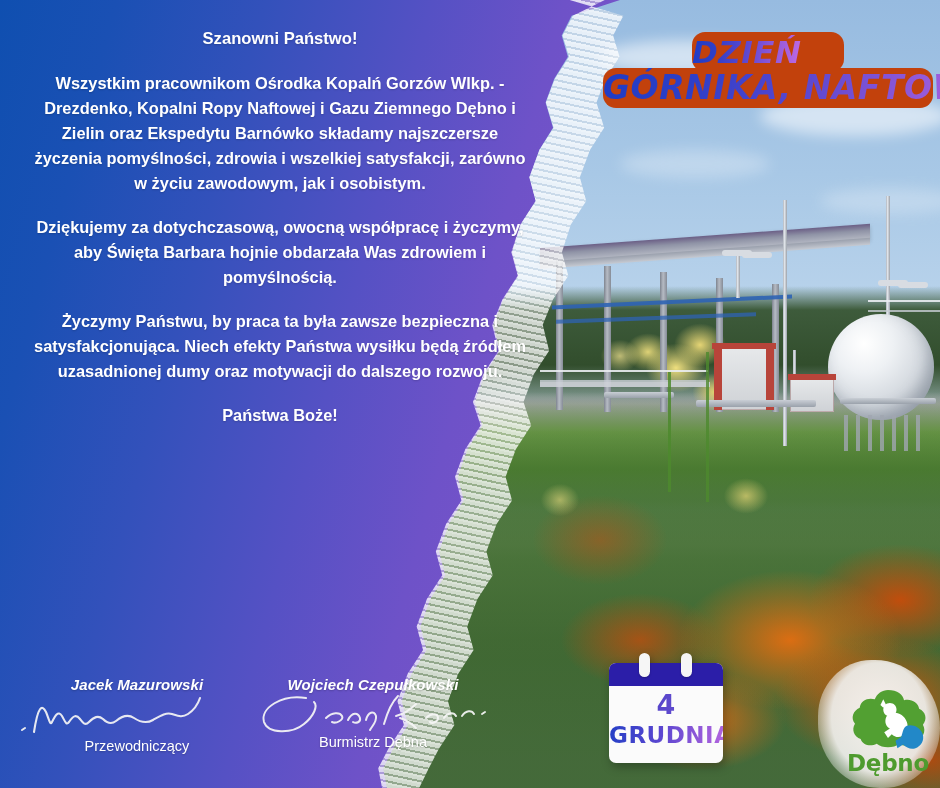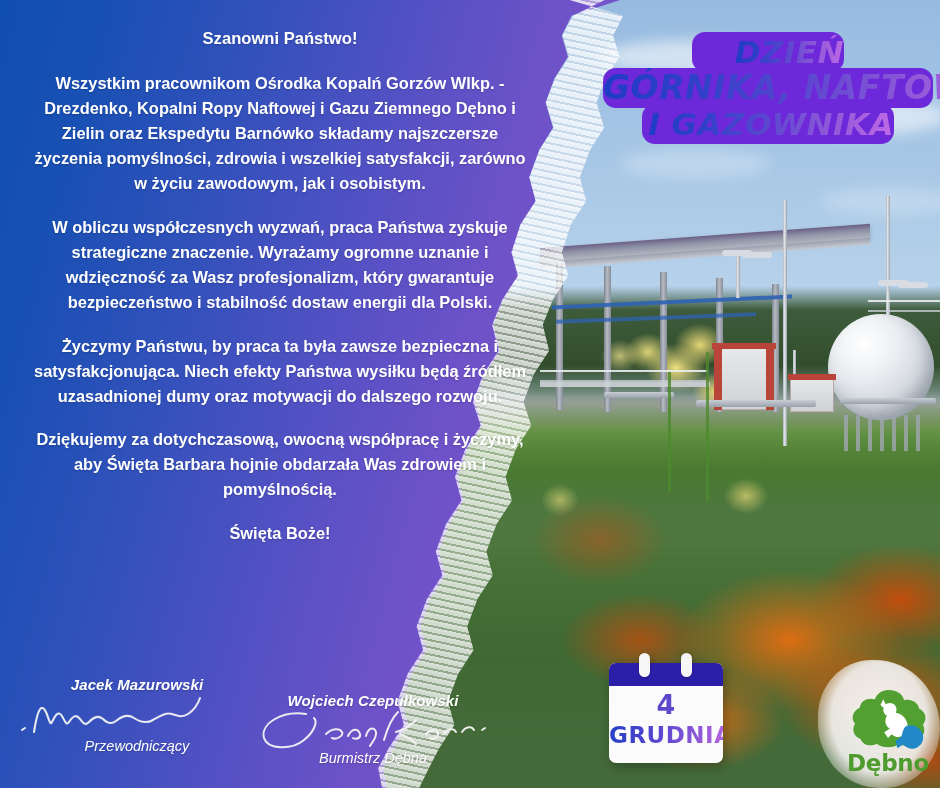--- a/index.html
+++ b/index.html
@@ -160,32 +160,32 @@
     text-shadow:0 1px 2px rgba(0,0,0,.18);
   }
   .letter .greet { display:block; margin-bottom:20px; font-size:16.6px; }
   .letter p { margin:0 0 19px 0; }
   .letter p:last-of-type { margin-bottom:0; }
 
   
   .sigs { position:absolute; left:0; top:672px; width:530px; height:116px; color:#fff; }
   .sig { position:absolute; text-align:center; }
   .sig.left { left:12px; top:4px; width:250px; }
-  .sig.right { left:248px; top:20px; width:250px; }
+  .sig.right { left:248px; top:4px; width:250px; }
   .sig-name { font-weight:bold; font-style:italic; font-size:15px; letter-spacing:.1px;
               text-shadow:0 1px 2px rgba(0,0,0,.22); }
-  .sig-role { font-style:italic; font-size:14.5px; line-height:1.3; text-shadow:0 1px 2px rgba(0,0,0,.22); }
+  .sig-role { font-size:14.5px; line-height:1.3; text-shadow:0 1px 2px rgba(0,0,0,.22); }
   .sig-ink { position:absolute; left:0; top:0; width:100%; height:46px; pointer-events:none; }
 
   
   .badge { position:absolute; left:596px; top:32px; width:344px; height:112px; }
   .badge-line {
     position:relative; margin:0 auto;
-    background:#6d28d9; border-radius:13px;
-    display:block; text-align:right; white-space:nowrap;
+    background:#c2410c; border-radius:13px;
+    display:block; text-align:left; white-space:nowrap;
   }
   .badge-l1 { width:152px; height:40px; line-height:40px; }
   .badge-l2 { width:330px; height:40px; line-height:40px; margin-top:-4px; }
   .badge-l3 { width:252px; height:40px; line-height:40px; margin-top:-4px; }
   .gtext {
     font-family:"DejaVu Sans", sans-serif;
     font-weight:bold; font-style:italic;
     letter-spacing:.5px;
     background:linear-gradient(95deg,#1f3cc4 0%, #2f3fc8 22%, #5a47cf 48%, #8c57d8 72%, #c06ae4 100%);
     -webkit-background-clip:text; background-clip:text;
@@ -279,24 +279,23 @@
     <div class="ind" style="left:668px;top:372px;width:3px;height:120px;background:#4e8a2e;opacity:.85;"></div>
     <div class="ind" style="left:706px;top:352px;width:3px;height:150px;background:#4e8a2e;opacity:.8;"></div>
   </div>
 
   <div class="leftcard"></div>
   <div class="tornedge"></div>
 
   <div class="letter">
     <span class="greet">Szanowni Państwo!</span>
     <p>Wszystkim pracownikom Ośrodka Kopalń Gorzów Wlkp. - Drezdenko, Kopalni Ropy Naftowej i Gazu Ziemnego Dębno i Zielin oraz Ekspedytu Barnówko składamy najszczersze życzenia pomyślności, zdrowia i wszelkiej satysfakcji, zarówno w życiu zawodowym, jak i osobistym.</p>
-    <p>W obliczu współczesnych wyzwań, praca Państwa zyskuje strategiczne znaczenie. Wyrażamy ogromne uznanie i wdzięczność za Wasz profesjonalizm, który gwarantuje bezpieczeństwo i stabilność dostaw energii dla Polski.</p>
+    <p>Dziękujemy za dotychczasową, owocną współpracę i życzymy, aby Święta Barbara hojnie obdarzała Was zdrowiem i pomyślnością.</p>
     <p>Życzymy Państwu, by praca ta była zawsze bezpieczna i satysfakcjonująca. Niech efekty Państwa wysiłku będą źródłem uzasadnionej dumy oraz motywacji do dalszego rozwoju.</p>
-    <p>Dziękujemy za dotychczasową, owocną współpracę i życzymy, aby Święta Barbara hojnie obdarzała Was zdrowiem i pomyślnością.</p>
-    <p>Święta Boże!</p>
+    <p>Państwa Boże!</p>
   </div>
 
   <div class="sigs">
 
     <div class="sig left">
       <div class="sig-name">Jacek Mazurowski</div>
       <svg class="sig-ink" viewBox="0 0 250 46" style="top:16px;">
         <path d="M10 38 L13 36 M22 40 C26 14 30 12 34 20 C37 27 38 34 40 30 C43 24 46 18 50 24 C53 29 54 34 57 30 C61 24 64 22 68 27 C71 31 73 34 77 30 C82 25 86 23 91 27 C95 31 99 33 104 29 C110 24 116 22 122 26 C128 30 134 32 141 28 C148 24 154 20 160 22 C166 24 170 26 176 22 C182 18 186 12 188 6" fill="none" stroke="#f5f5f5" stroke-width="2.1" stroke-linecap="round" stroke-linejoin="round" opacity=".92"></path>
       </svg>
       <div class="sig-role" style="margin-top:44px;">Przewodniczący</div>
@@ -310,23 +309,20 @@
       <div class="sig-role" style="margin-top:40px;">Burmistrz Dębna</div>
     </div>
   </div>
 
   <div class="badge">
     <div class="badge-line badge-l1">
       <span class="gtext">DZIEŃ</span>
     </div>
     <div class="badge-line badge-l2">
       <span class="gtext">GÓRNIKA, NAFTOWCA</span>
-    </div>
-    <div class="badge-line badge-l3">
-      <span class="gtext">I GAZOWNIKA</span>
     </div>
   </div>
 
   <div class="cal">
     <div class="cal-body"></div>
     <div class="cal-head"></div>
     <div class="cal-ring" style="left:30px;"></div>
     <div class="cal-ring" style="left:72px;"></div>
     <div class="cal-day">4</div>
     <div class="cal-mon">GRUDNIA</div>

